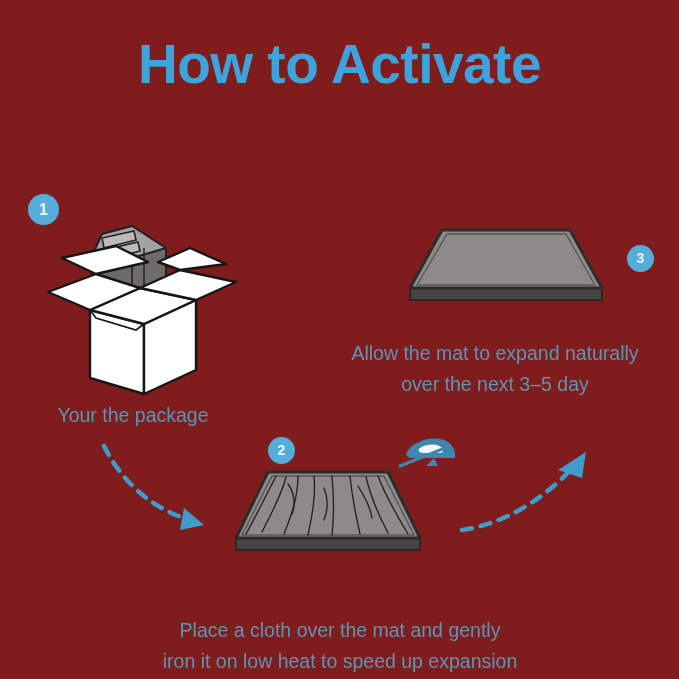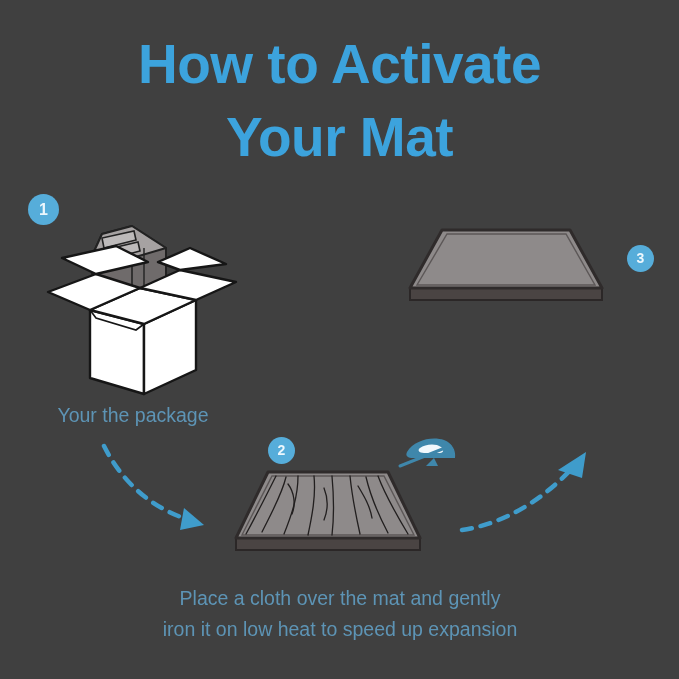--- a/index.html
+++ b/index.html
@@ -10,21 +10,21 @@
     width: 679px;
     height: 679px;
     background: #f1f8fc;
     font-family: "Liberation Sans", sans-serif;
     overflow: hidden;
   }
   #canvas {
     position: relative;
     width: 679px;
     height: 679px;
-    background: #404040;
+    background: #7f1d1d;
   }
 
   
   .title {
     position: absolute;
     left: 0;
     top: 28px;
     width: 679px;
     text-align: center;
     color: #3ca3dd;
@@ -73,21 +73,21 @@
     font-size: 20px;
     line-height: 31px;
     text-align: center;
     white-space: pre-line;
   }
   #caption-1 {
     left: 0; top: 400px; width: 266px;
     font-size: 19.5px;
   }
   #caption-2 {
-    left: 90px; top: 583px; width: 500px;
+    left: 90px; top: 615px; width: 500px;
     font-size: 19.5px;
   }
   #caption-3 {
     left: 322px; top: 338px; width: 346px;
     font-size: 19.5px;
   }
 
   
   .art {
     position: absolute;
@@ -100,21 +100,20 @@
   .art-arrow1{ left: 100px; top: 438px; }
   .art-arrow2{ left: 458px; top: 440px; }
 </style>
 </head>
 <body>
 
 <div id="canvas">
 
   <div class="title">
     <span>How to Activate</span>
-    <span class="line2">Your Mat</span>
   </div>
 
   <div class="badge" id="badge-1">1</div>
 
   <svg class="art art-box" width="200" height="180" viewBox="0 0 200 180">
 
     <g>
       <path d="M52 38 L52 82 L62 92 L112 92 L126 78 L126 30 L92 8 L62 16 Z" fill="#6f6b6b" stroke="#222" stroke-width="2" stroke-linejoin="round"></path>
       <path d="M52 38 L62 16 L92 8 L126 30 L92 40 Z" fill="#a6a2a2" stroke="#222" stroke-width="2" stroke-linejoin="round"></path>
       <path d="M92 40 L92 92" stroke="#222" stroke-width="1.6" fill="none"></path>
@@ -175,20 +174,22 @@
 iron it on low heat to speed up expansion</div>
 
   <div class="badge" id="badge-3">3</div>
 
   <svg class="art art-mat3" width="215" height="88" viewBox="0 0 215 88">
     <path d="M12 66 L204 66 L204 78 L12 78 Z" fill="#4a4443" stroke="#2b2727" stroke-width="2"></path>
     <path d="M44 8 L172 8 L204 66 L12 66 Z" fill="#8e8a8a" stroke="#2f2b2b" stroke-width="3" stroke-linejoin="round"></path>
     <path d="M49 12 L168 12 L197 63 L19 63 Z" fill="none" stroke="#5c5757" stroke-width="1.4"></path>
   </svg>
 
+  <div class="caption" id="caption-3">Allow the mat to expand naturally
+over the next 3–5 day</div>
 
   <svg class="art art-arrow1" width="125" height="100" viewBox="0 0 125 100">
     <path d="M4 8 C22 44, 52 72, 96 84" fill="none" stroke="#3f9ccb" stroke-width="4.5" stroke-linecap="round" stroke-dasharray="10 9"></path>
     <path d="M84 70 L104 87 L80 92 Z" fill="#3f9ccb"></path>
   </svg>
 
   <svg class="art art-arrow2" width="140" height="100" viewBox="0 0 140 100">
     <path d="M4 90 C44 84, 84 62, 118 24" fill="none" stroke="#3f9ccb" stroke-width="4.5" stroke-linecap="round" stroke-dasharray="10 9"></path>
     <path d="M100 30 L128 12 L124 38 Z" fill="#3f9ccb"></path>
   </svg>

